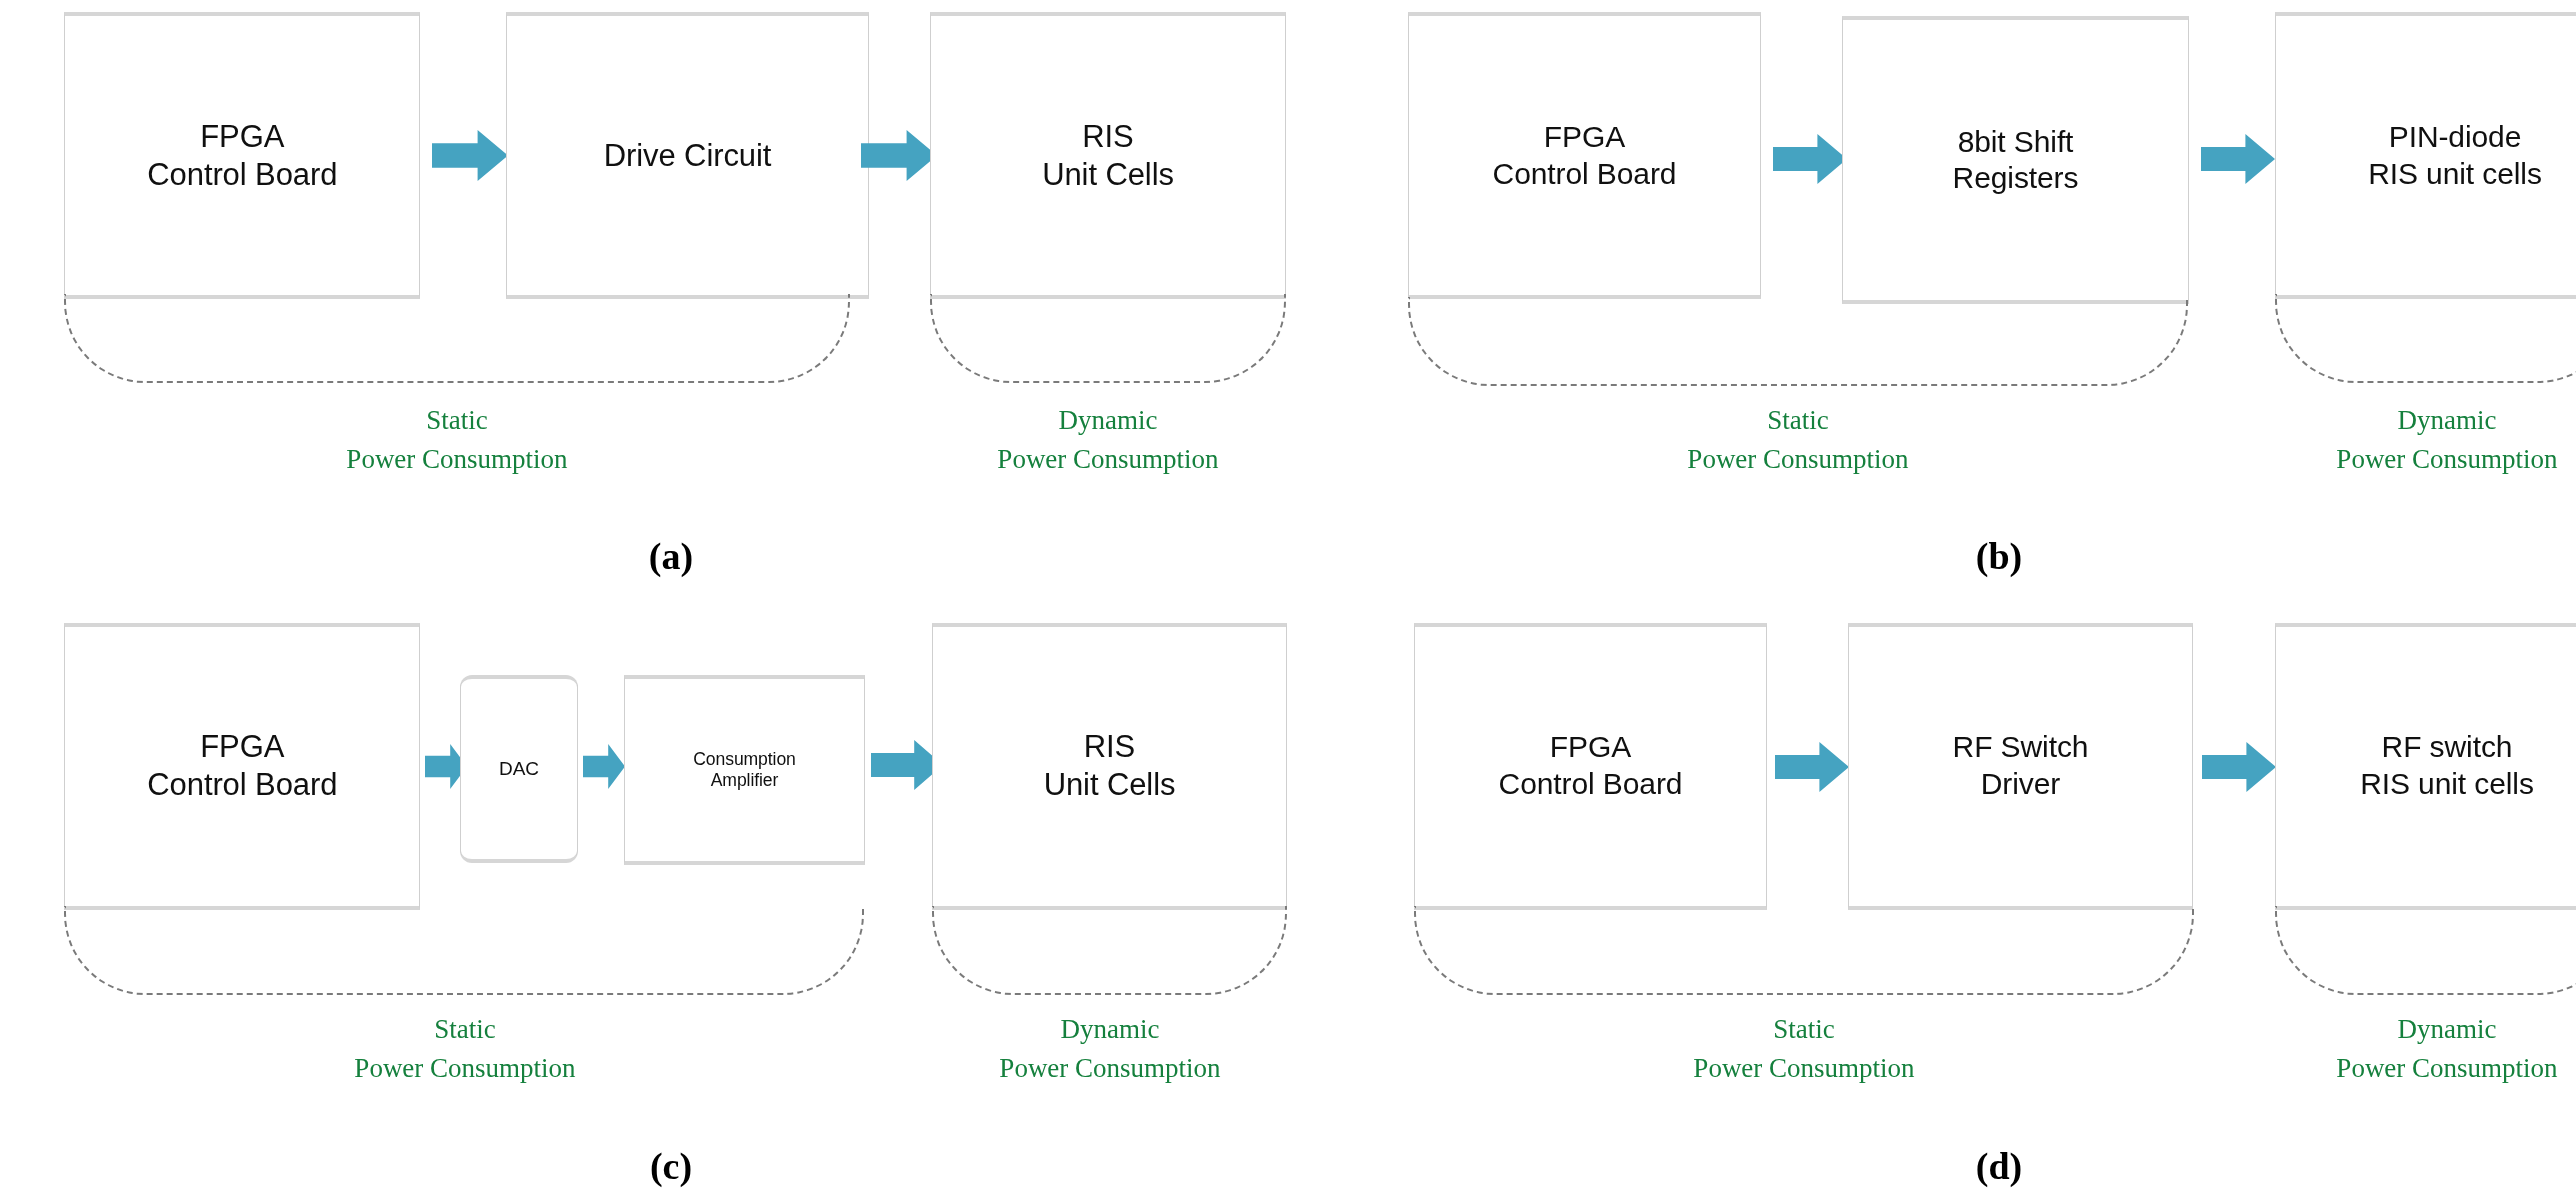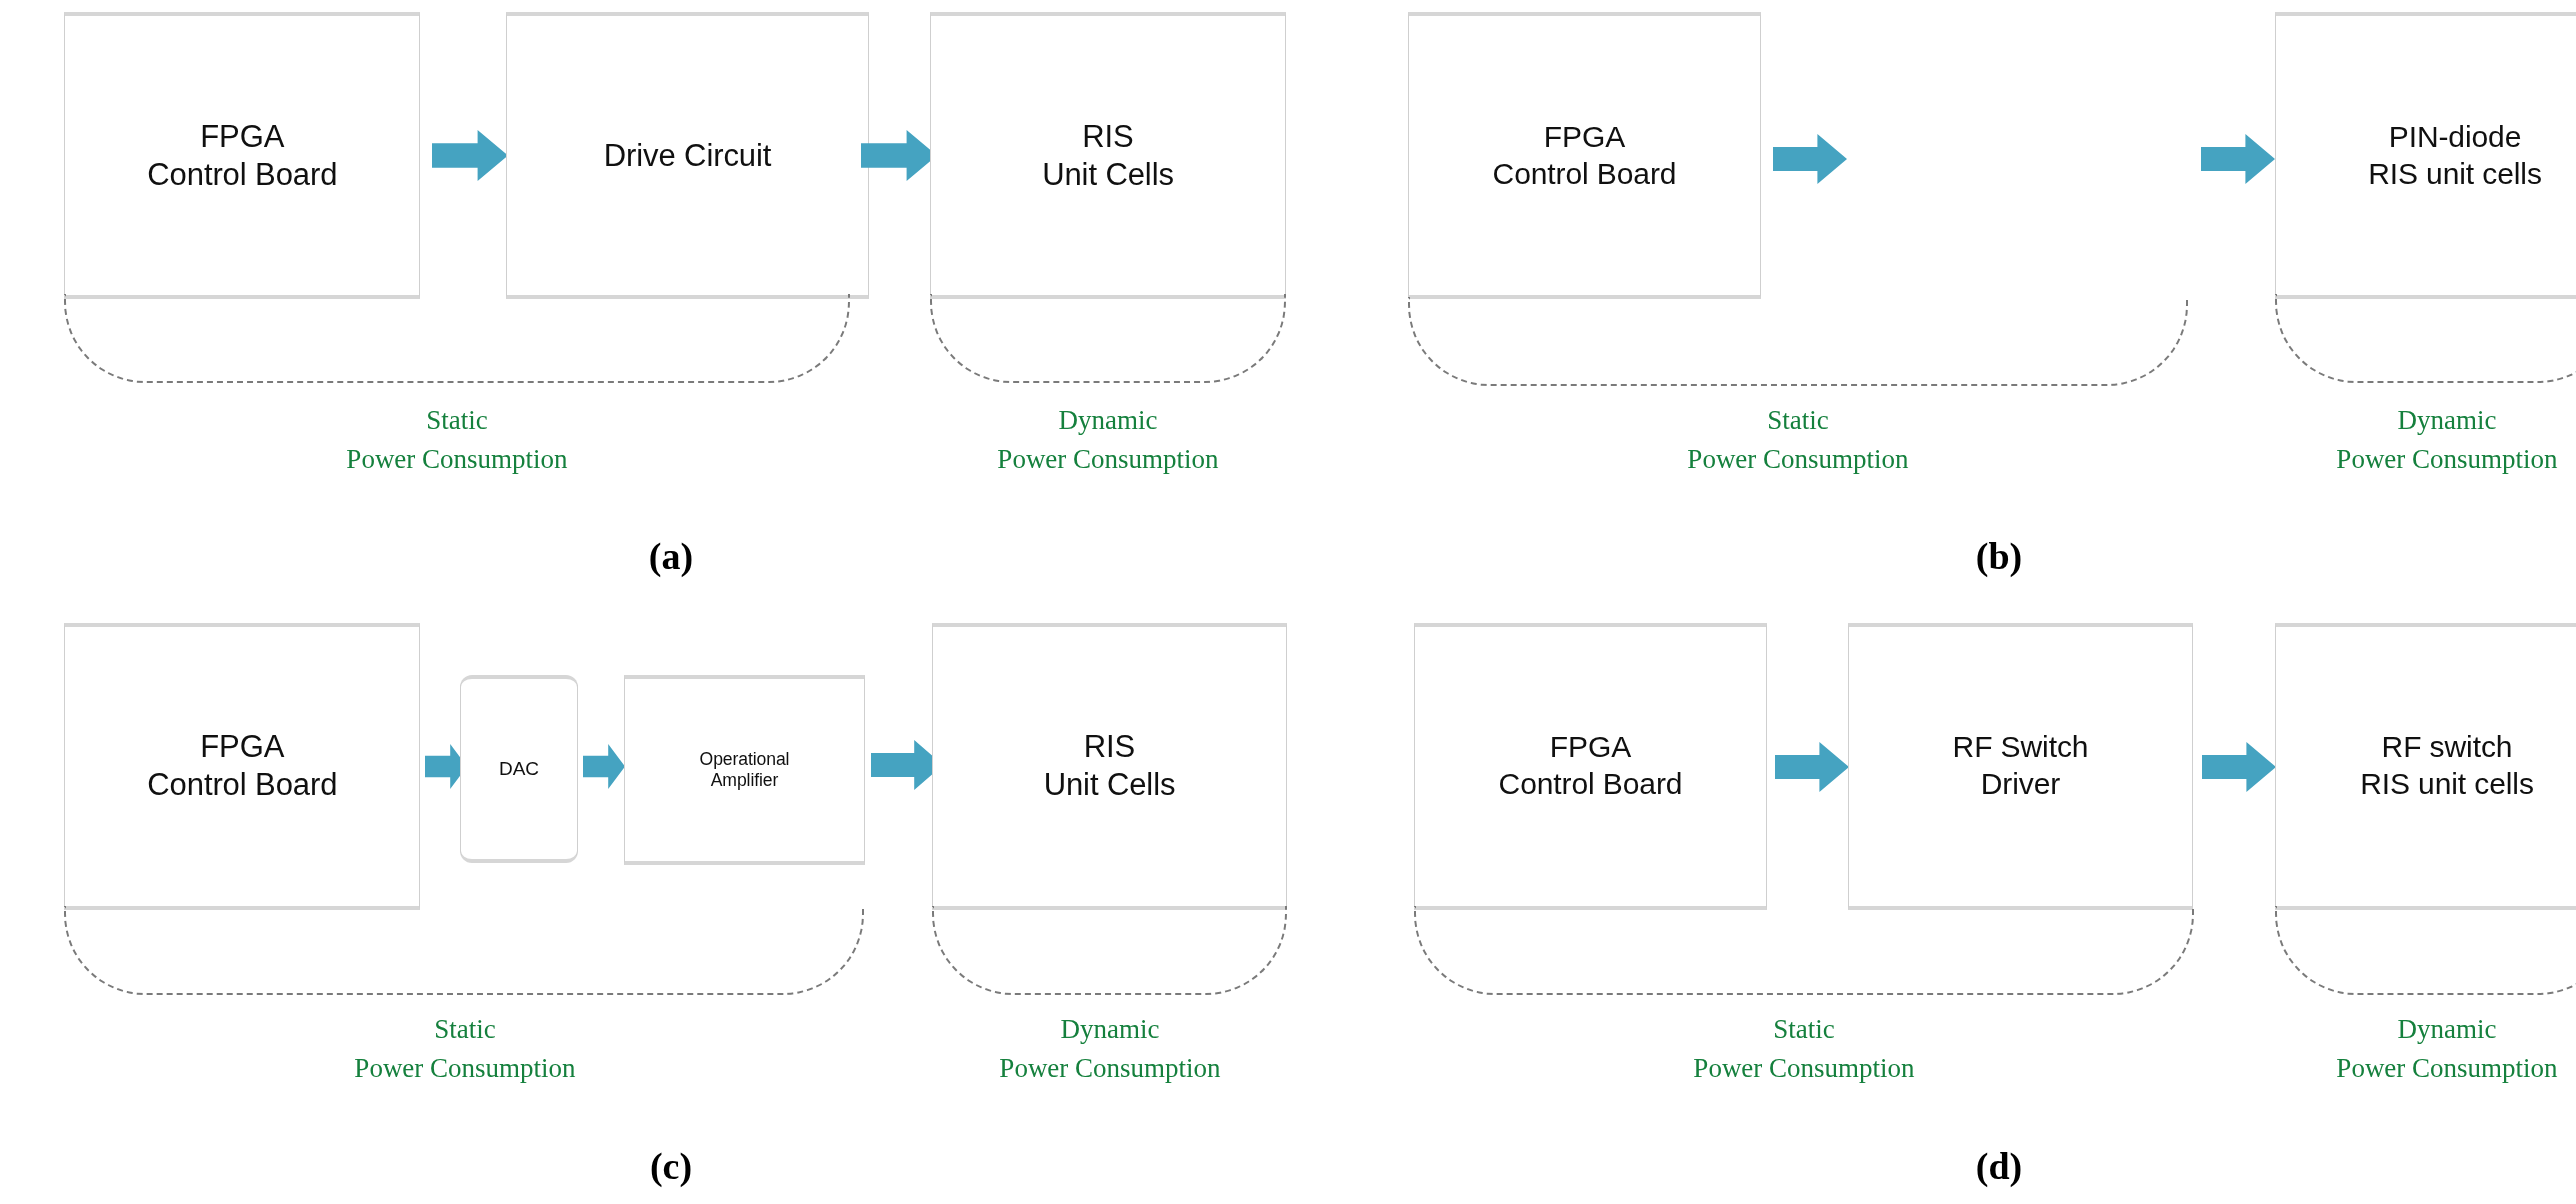--- a/index.html
+++ b/index.html
@@ -114,20 +114,22 @@
     <div class="panel-caption" style="left:420px; top:534px; width:406px;">(a)</div>
   </div>
 
   <div class="panel" style="left:1321px; top:0px; width:1255px; height:596px;">
 
     <div class="box mid" style="left:39px; top:12.2px; width:353px; height:287px;">FPGA
 Control Board</div>
 
     <div class="arrow" style="left:404px; top:134px; width:74px; height:50px;"></div>
 
+    <div class="box mid" style="left:473px; top:16.3px; width:347px; height:288px;">8bit Shift
+Registers</div>
 
     <div class="arrow" style="left:832px; top:134px; width:74px; height:50px;"></div>
 
     <div class="box mid" style="left:906px; top:12.2px; width:360px; height:287px;">PIN-diode
 RIS unit cells</div>
 
     <div class="brace" style="left:39px; top:297px; width:780px; height:89px;"></div>
     <div class="brace" style="left:906px; top:294px; width:344px; height:89px;"></div>
 
     <div class="pc-label" style="left:226px; top:401px; width:406px;">Static
@@ -142,21 +144,21 @@
 
     <div class="box big" style="left:16.3px; top:13.5px; width:356px; height:287px;">FPGA
 Control Board</div>
 
     <div class="arrow" style="left:377px; top:135px; width:42px; height:45px;"></div>
 
     <div class="box small" style="left:412px; top:66px; width:118px; height:188px;">DAC</div>
 
     <div class="arrow" style="left:535px; top:135px; width:42px; height:45px;"></div>
 
-    <div class="box tiny" style="left:576px; top:66px; width:241px; height:190px;">Operational
+    <div class="box tiny" style="left:576px; top:66px; width:241px; height:190px;">Consumption
 Amplifier</div>
 
     <div class="arrow" style="left:823px; top:131px; width:72px; height:50px;"></div>
 
     <div class="box big" style="left:884px; top:13.5px; width:355px; height:287px;">RIS
 Unit Cells</div>
 
     <div class="brace" style="left:16.3px; top:297px; width:800px; height:89px;"></div>
     <div class="brace" style="left:884px; top:297px; width:355px; height:89px;"></div>
 

